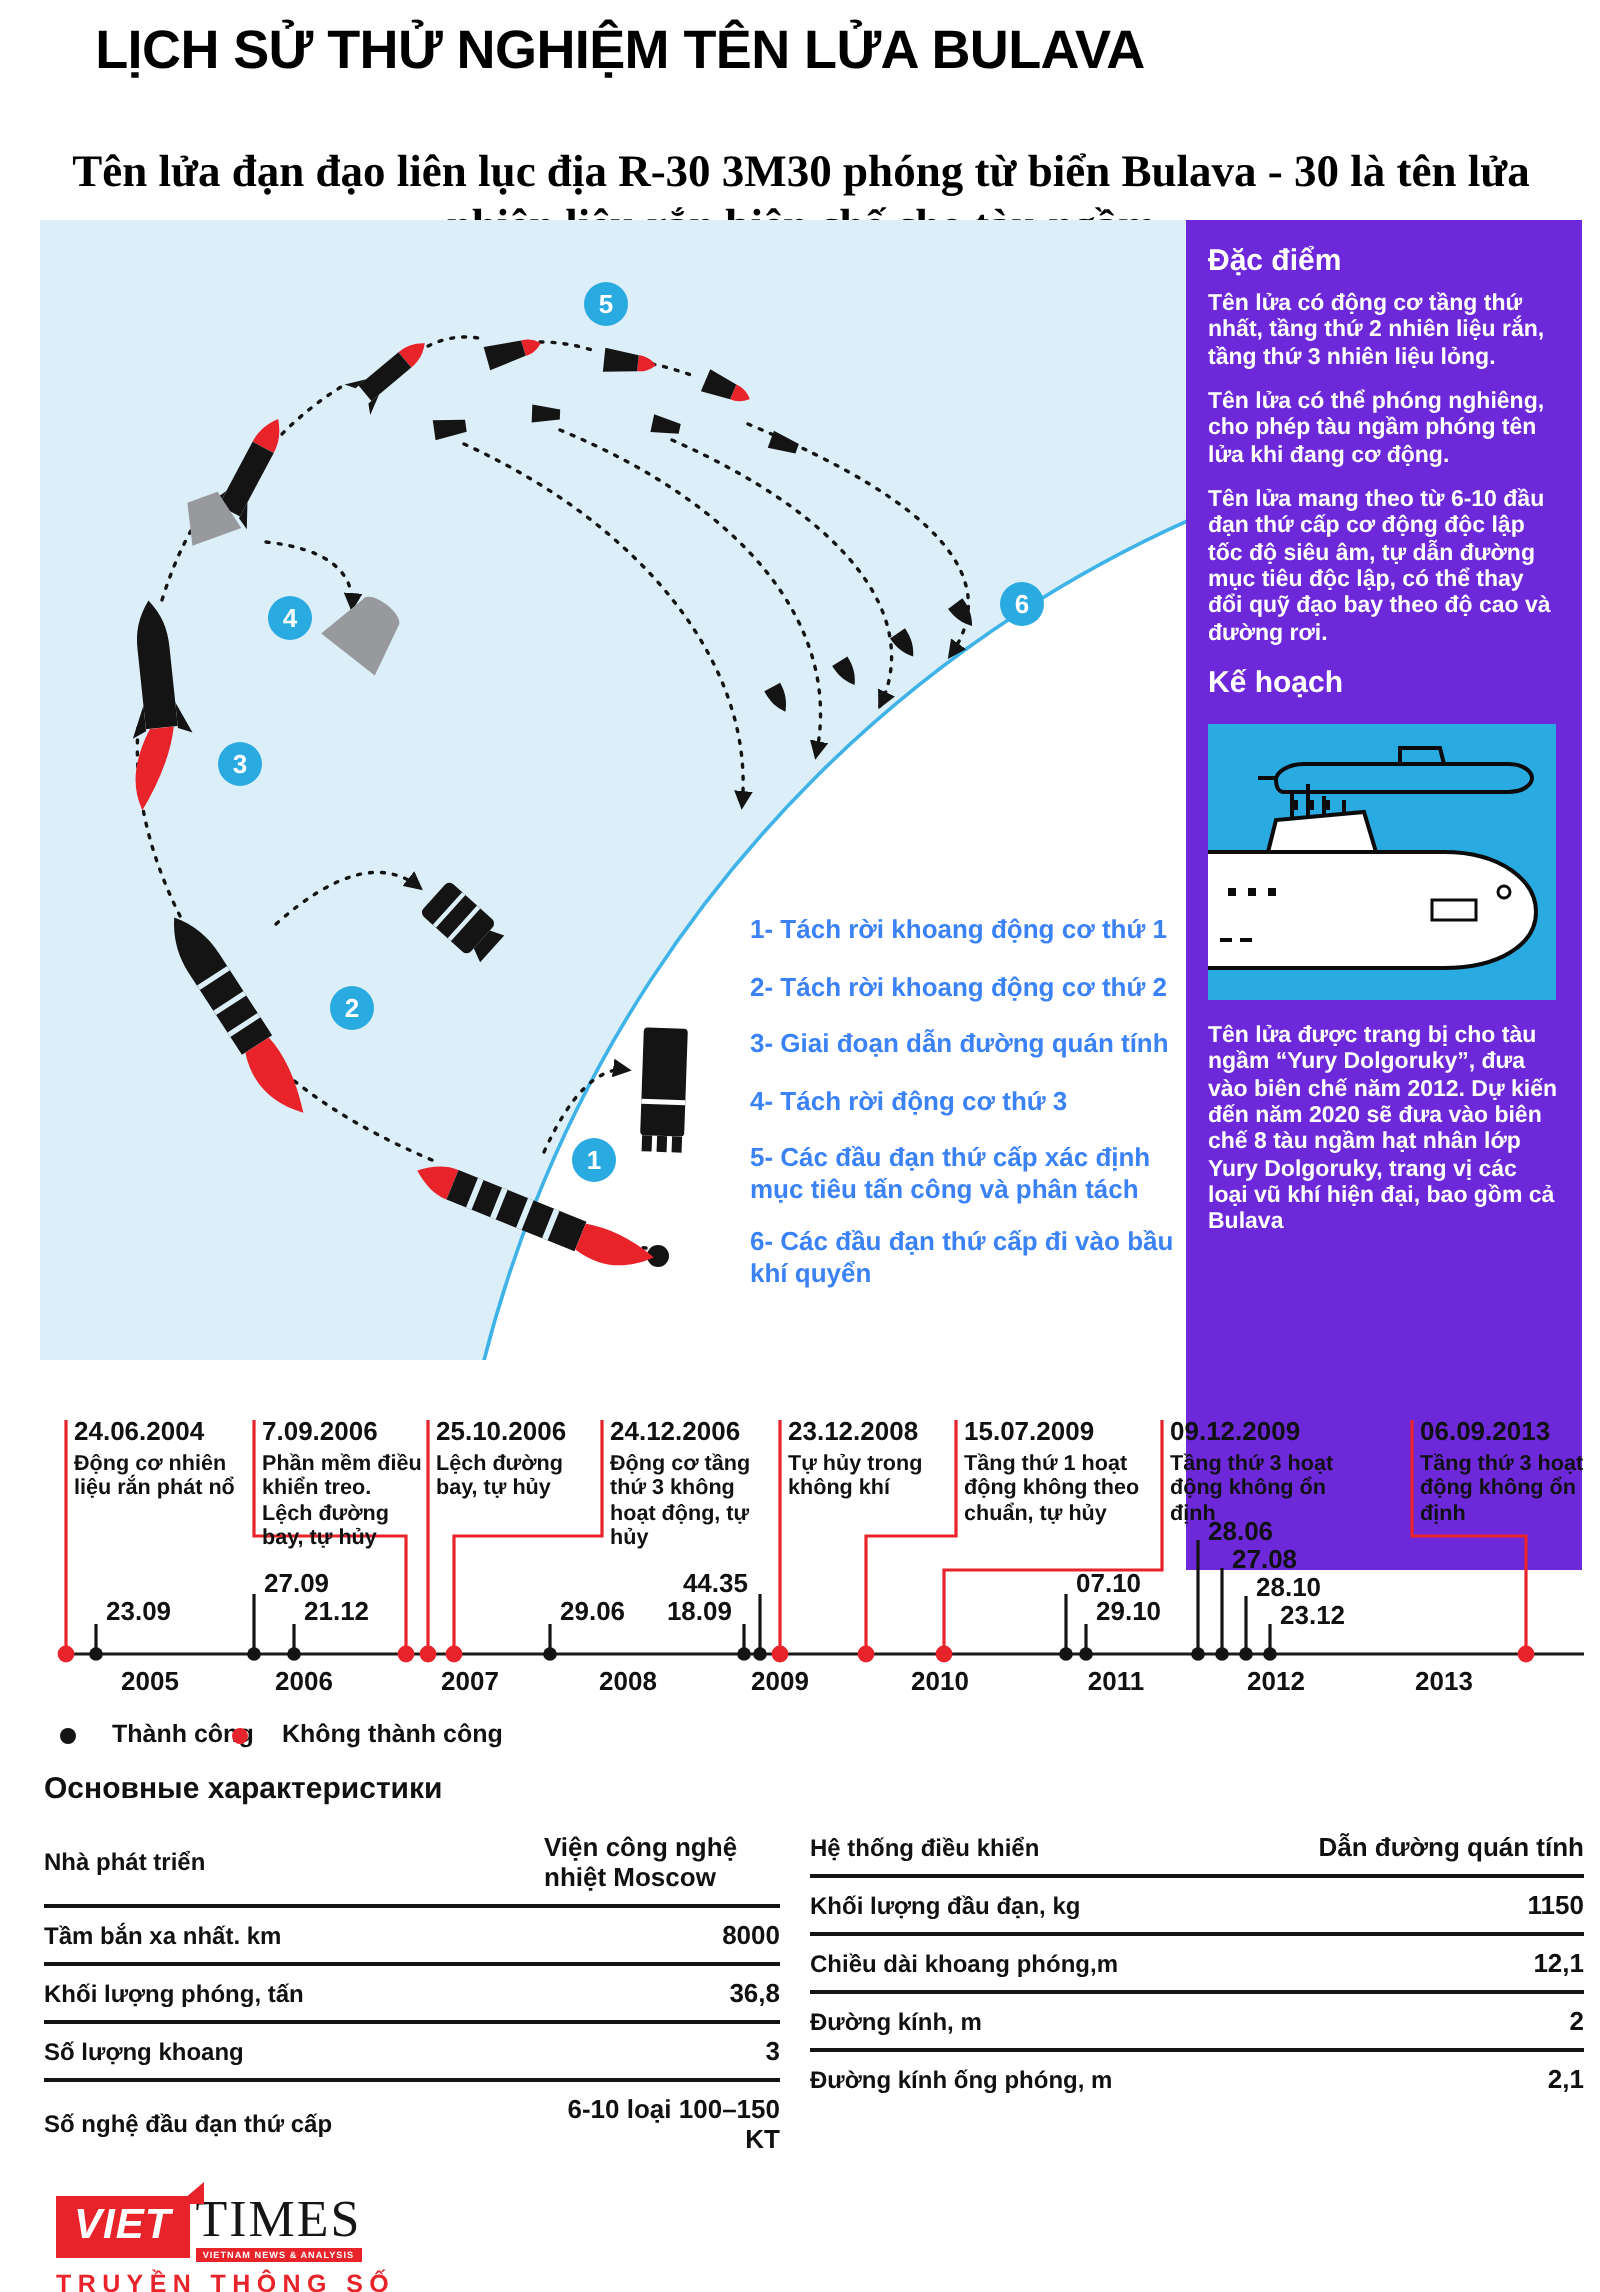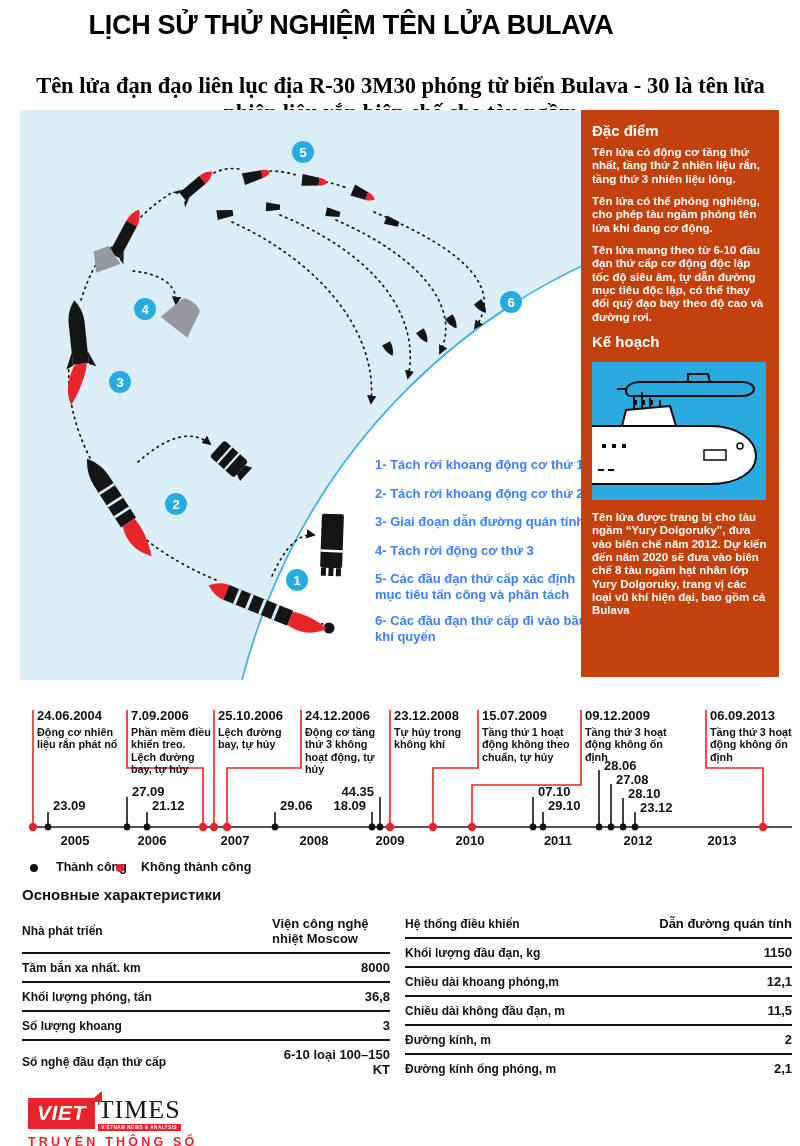--- a/index.html
+++ b/index.html
@@ -1,29 +1,29 @@
 <!DOCTYPE html>
 <html><head>
 <meta charset="utf-8">
 <style>
   html,body{margin:0;padding:0;background:#fff;}
   .page{position:relative;width:800px;height:1146px;background:#fff;overflow:hidden;
         font-family:"Liberation Sans",sans-serif;color:#111;}
   
   .title{position:absolute;top:10px;left:0;width:620px;text-align:center;
-         font-size:27px;font-weight:800;letter-spacing:-.3px;color:#000;margin-left:41px;}
+         font-size:27px;font-weight:800;letter-spacing:-.3px;color:#000;}
   .subtitle{position:absolute;top:44px;left:28px;width:745px;text-align:center;
             font-family:"Liberation Serif",serif;font-weight:700;font-size:22.5px;line-height:1.2;color:#000;margin-top:28px;}
   
   .diagram{position:absolute;left:20px;top:110px;width:575px;height:570px;}
   .diagram svg{position:absolute;inset:0;}
   .stage-item{position:absolute;left:355px;width:220px;font-size:13px;font-weight:700;
               line-height:1.25;color:#3b82f6;}
   
-  .sidebar{position:absolute;left:581px;top:110px;width:198px;height:567px;background:#c2410c;
+  .sidebar{position:absolute;left:593px;top:110px;width:198px;height:675px;background:#6d28d9;
            color:#fff;box-sizing:border-box;padding:12px 11px;overflow:hidden;}
   .sb-h{font-size:15px;font-weight:800;margin:0 0 7px 0;}
   .sb-p{font-size:11.5px;font-weight:700;line-height:1.16;margin:0 0 9px 0;}
   .sb-img{width:174px;height:138px;margin:5px 0 7px 0;}
   
   .timeline{position:absolute;left:0;top:700px;width:800px;height:186px;padding-left:21px;}
   .timeline svg{position:absolute;inset:0;}
   .fail{position:absolute;top:8px;}
   .fail .fdate{font-size:13px;font-weight:800;white-space:nowrap;}
   .fail .fdesc{font-size:10.8px;font-weight:700;line-height:1.14;margin-top:3px;}
@@ -381,24 +381,20 @@
       </tr>
       <tr>
         <td class="lab">Khối lượng đầu đạn, kg</td>
         <td class="val">1150</td>
       </tr>
       <tr>
         <td class="lab">Chiều dài khoang phóng,m</td>
         <td class="val">12,1</td>
       </tr>
       <tr>
-        <td class="lab">Chiều dài không đầu đạn, m</td>
-        <td class="val">11,5</td>
-      </tr>
-      <tr>
         <td class="lab">Đường kính, m</td>
         <td class="val">2</td>
       </tr>
       <tr>
         <td class="lab">Đường kính ống phóng, m</td>
         <td class="val">2,1</td>
       </tr>
     </tbody>
       </table>
   </div>

